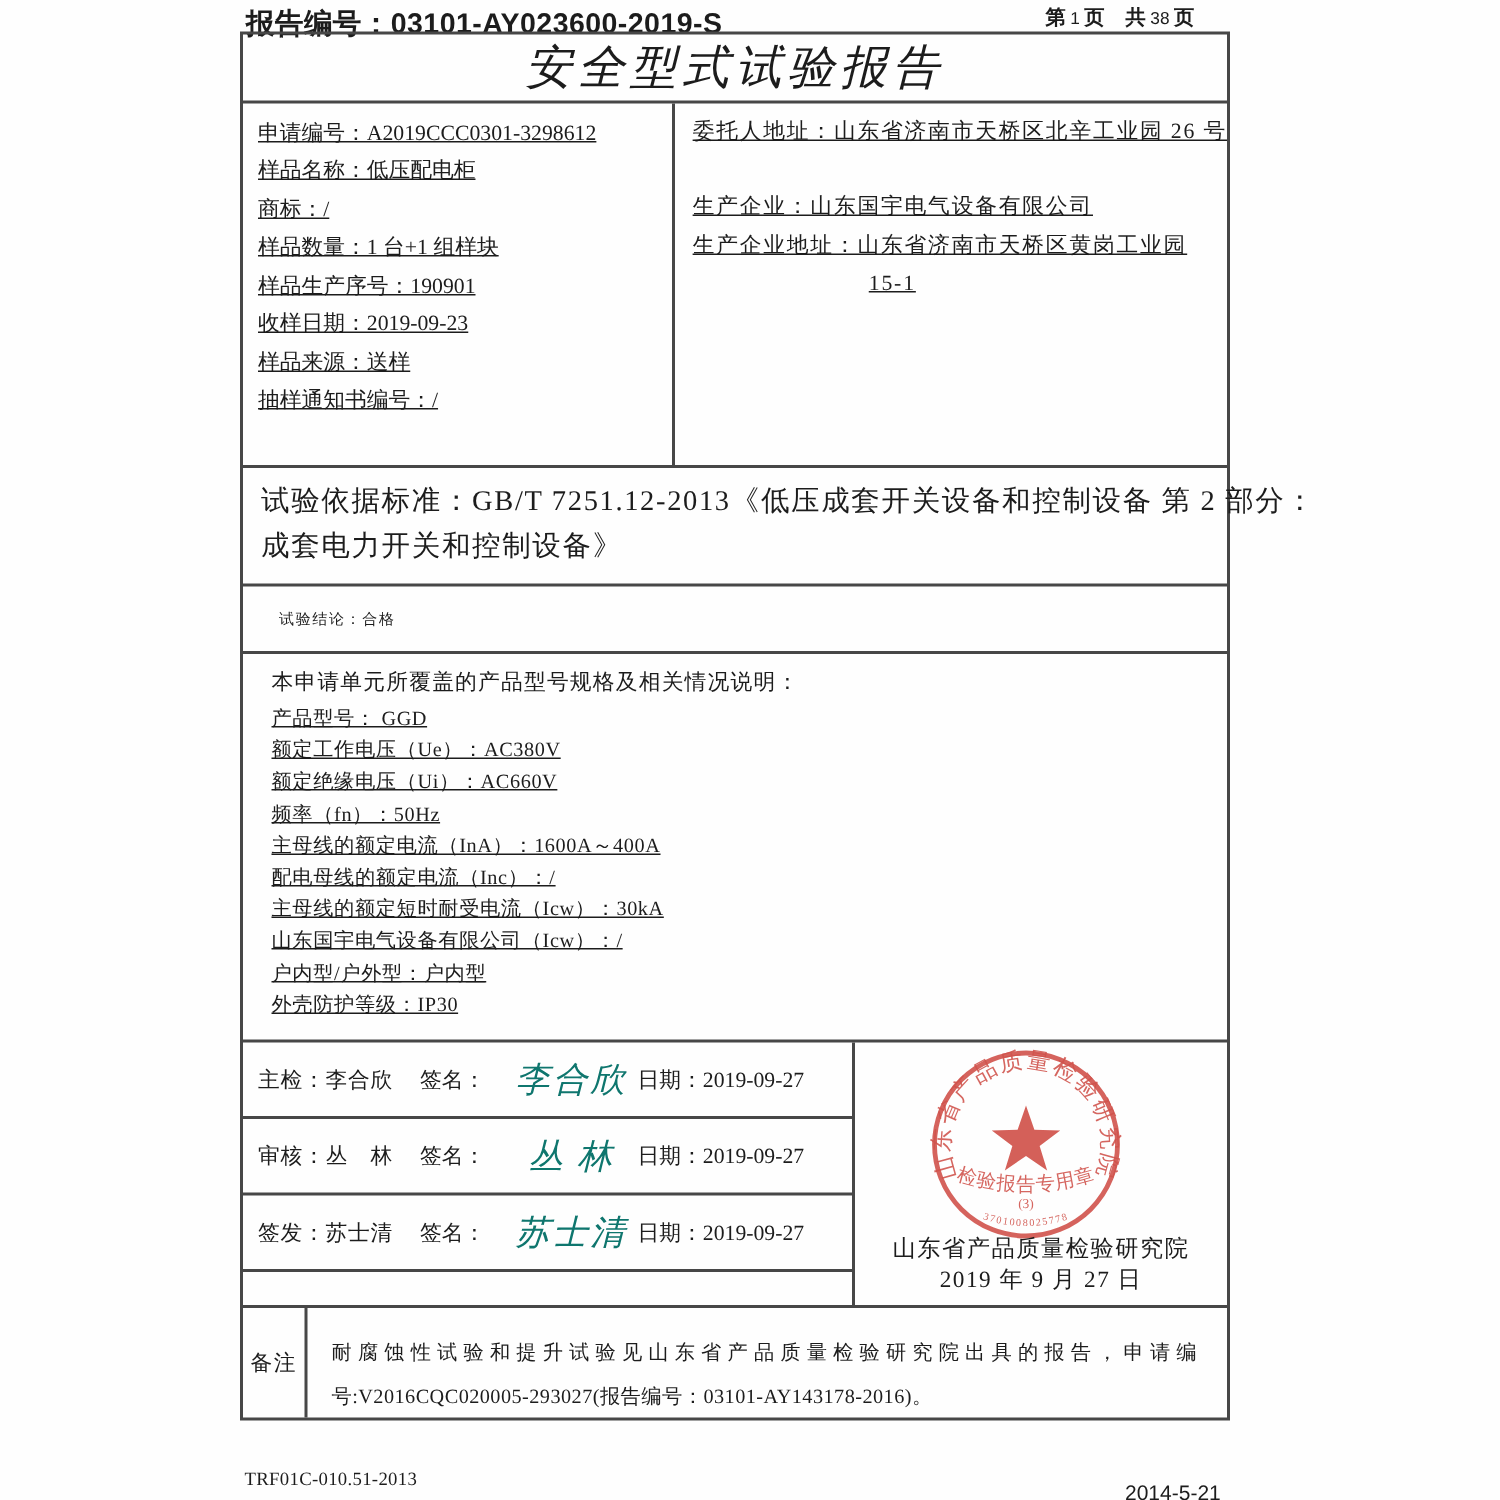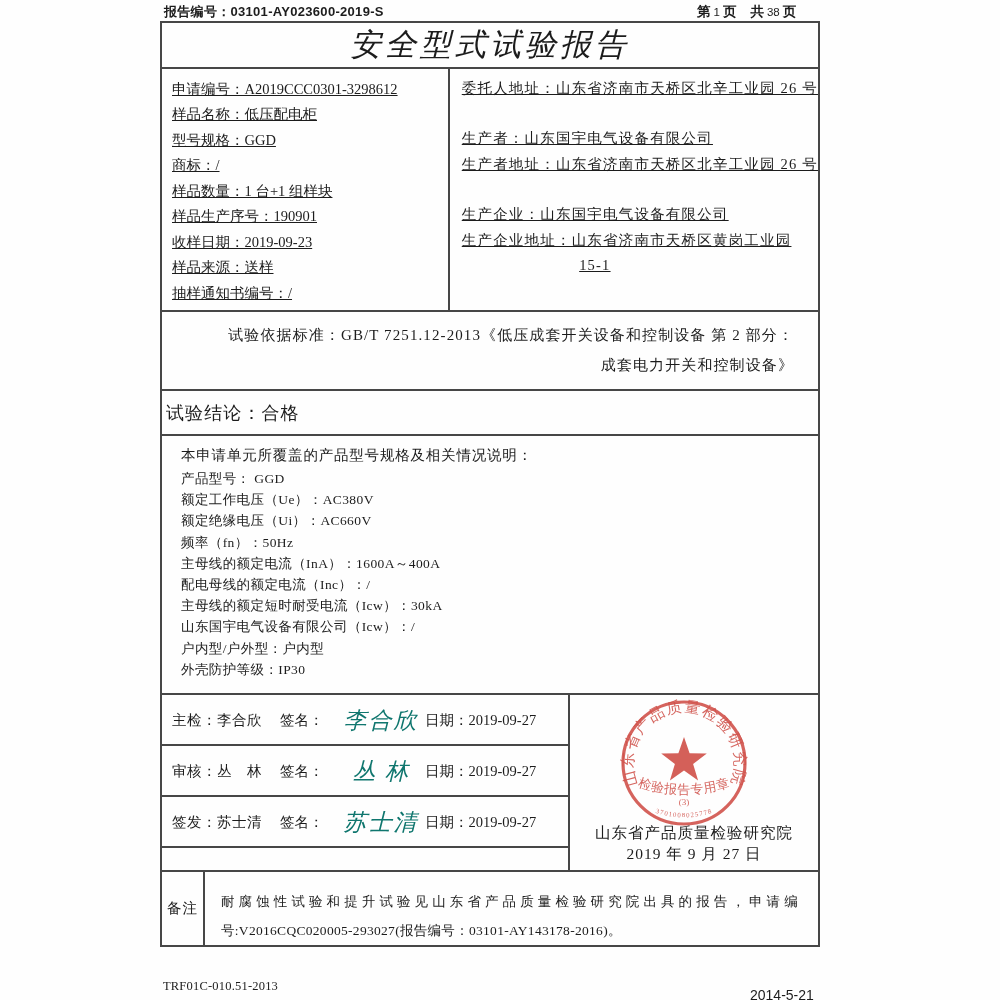--- a/index.html
+++ b/index.html
@@ -12,21 +12,21 @@
   .sheet{
     position:relative;width:1000px;height:1000px;background:#fefefe;
     color:var(--text);
     font-family:"Liberation Serif","DejaVu Serif",serif;
     overflow:hidden;
   }
   
   .hdr-left{
     position:absolute;left:164px;top:3px;
     font-family:"Liberation Sans","DejaVu Sans",sans-serif;
-    font-weight:bold;font-size:13px;letter-spacing:0.3px;
+    font-weight:bold;font-size:19px;letter-spacing:0.3px;
   }
   .hdr-right{
     position:absolute;left:697px;top:3px;
     font-family:"Liberation Sans","DejaVu Sans",sans-serif;
     font-weight:bold;font-size:13.5px;white-space:nowrap;
   }
   .hdr-right .num{font-size:11.5px;font-weight:normal;padding:0 3px;}
   .hdr-right .gap{display:inline-block;width:14px;}
   
   .report-table{
@@ -43,29 +43,29 @@
   .row-info{height:242px;display:flex;text-decoration:underline;}
   .info-left{
     width:292px;border-right:2px solid var(--border);
     padding:8px 0 0 10px;font-size:14.5px;
   }
   .info-left .line{line-height:25.5px;white-space:nowrap;}
   .info-right{flex:1;padding:7px 0 0 12px;font-size:14.5px;}
   .info-right .grp{margin-bottom:25px;}
   .info-right .line{line-height:25.5px;letter-spacing:1.2px;white-space:nowrap;}
   .line-centered{text-align:center;padding-right:90px;letter-spacing:1.2px;line-height:25.5px;}
-  .row-standard{height:69px;padding:8px 24px 0 12px;font-size:15px;text-align:right;}
+  .row-standard{height:69px;padding:8px 4px 0 12px;font-size:19px;}
   .row-standard .line{line-height:30px;letter-spacing:1.1px;white-space:nowrap;}
   .row-conclusion{
     height:43px;display:flex;align-items:center;
-    padding-left:4px;font-size:18px;letter-spacing:1.1px;
+    padding-left:24px;font-size:10px;letter-spacing:1.1px;
   }
   .row-specs{height:251px;padding:7px 12px 0 19px;font-size:13.5px;}
   .specs-heading{font-size:14.5px;line-height:25px;letter-spacing:0.8px;}
-  .spec-line{line-height:21.2px;letter-spacing:0.4px;white-space:nowrap;}
+  .spec-line{line-height:21.2px;letter-spacing:0.4px;white-space:nowrap;text-decoration:underline;}
   .row-sig{height:175px;display:flex;}
   .sig-left{width:406px;border-right:2px solid var(--border);display:flex;flex-direction:column;}
   .sig-row{height:49px;border-bottom:2px solid var(--border);position:relative;font-size:14.5px;}
   .sig-filler{flex:1;}
   .sig-row .pos{position:absolute;top:50%;transform:translateY(-50%);white-space:nowrap;}
   .sig-role{left:10px;letter-spacing:0.5px;}
   .sig-sign-label{left:118px;}
   .sig-script{
     left:163px;width:112px;text-align:center;
     font-size:23px;font-style:italic;color:#0f766e;
@@ -111,35 +111,30 @@
   </div>
 
   <div class="report-table">
 
     <div class="row-title">安全型式试验报告</div>
 
     <div class="row row-info">
       <div class="info-left">
         <div class="line">申请编号：A2019CCC0301-3298612</div>
         <div class="line">样品名称：低压配电柜</div>
-        <div class="line">型号规格：GGD</div>
         <div class="line">商标：/</div>
         <div class="line">样品数量：1 台+1 组样块</div>
         <div class="line">样品生产序号：190901</div>
         <div class="line">收样日期：2019-09-23</div>
         <div class="line">样品来源：送样</div>
         <div class="line">抽样通知书编号：/</div>
       </div>
       <div class="info-right">
         <div class="grp">
           <div class="line">委托人地址：山东省济南市天桥区北辛工业园 26 号</div>
-        </div>
-        <div class="grp">
-          <div class="line">生产者：山东国宇电气设备有限公司</div>
-          <div class="line">生产者地址：山东省济南市天桥区北辛工业园 26 号</div>
         </div>
         <div class="grp">
           <div class="line">生产企业：山东国宇电气设备有限公司</div>
           <div class="line">生产企业地址：山东省济南市天桥区黄岗工业园</div>
           <div class="line-centered">15-1</div>
         </div>
       </div>
     </div>
 
     <div class="row row-standard">

